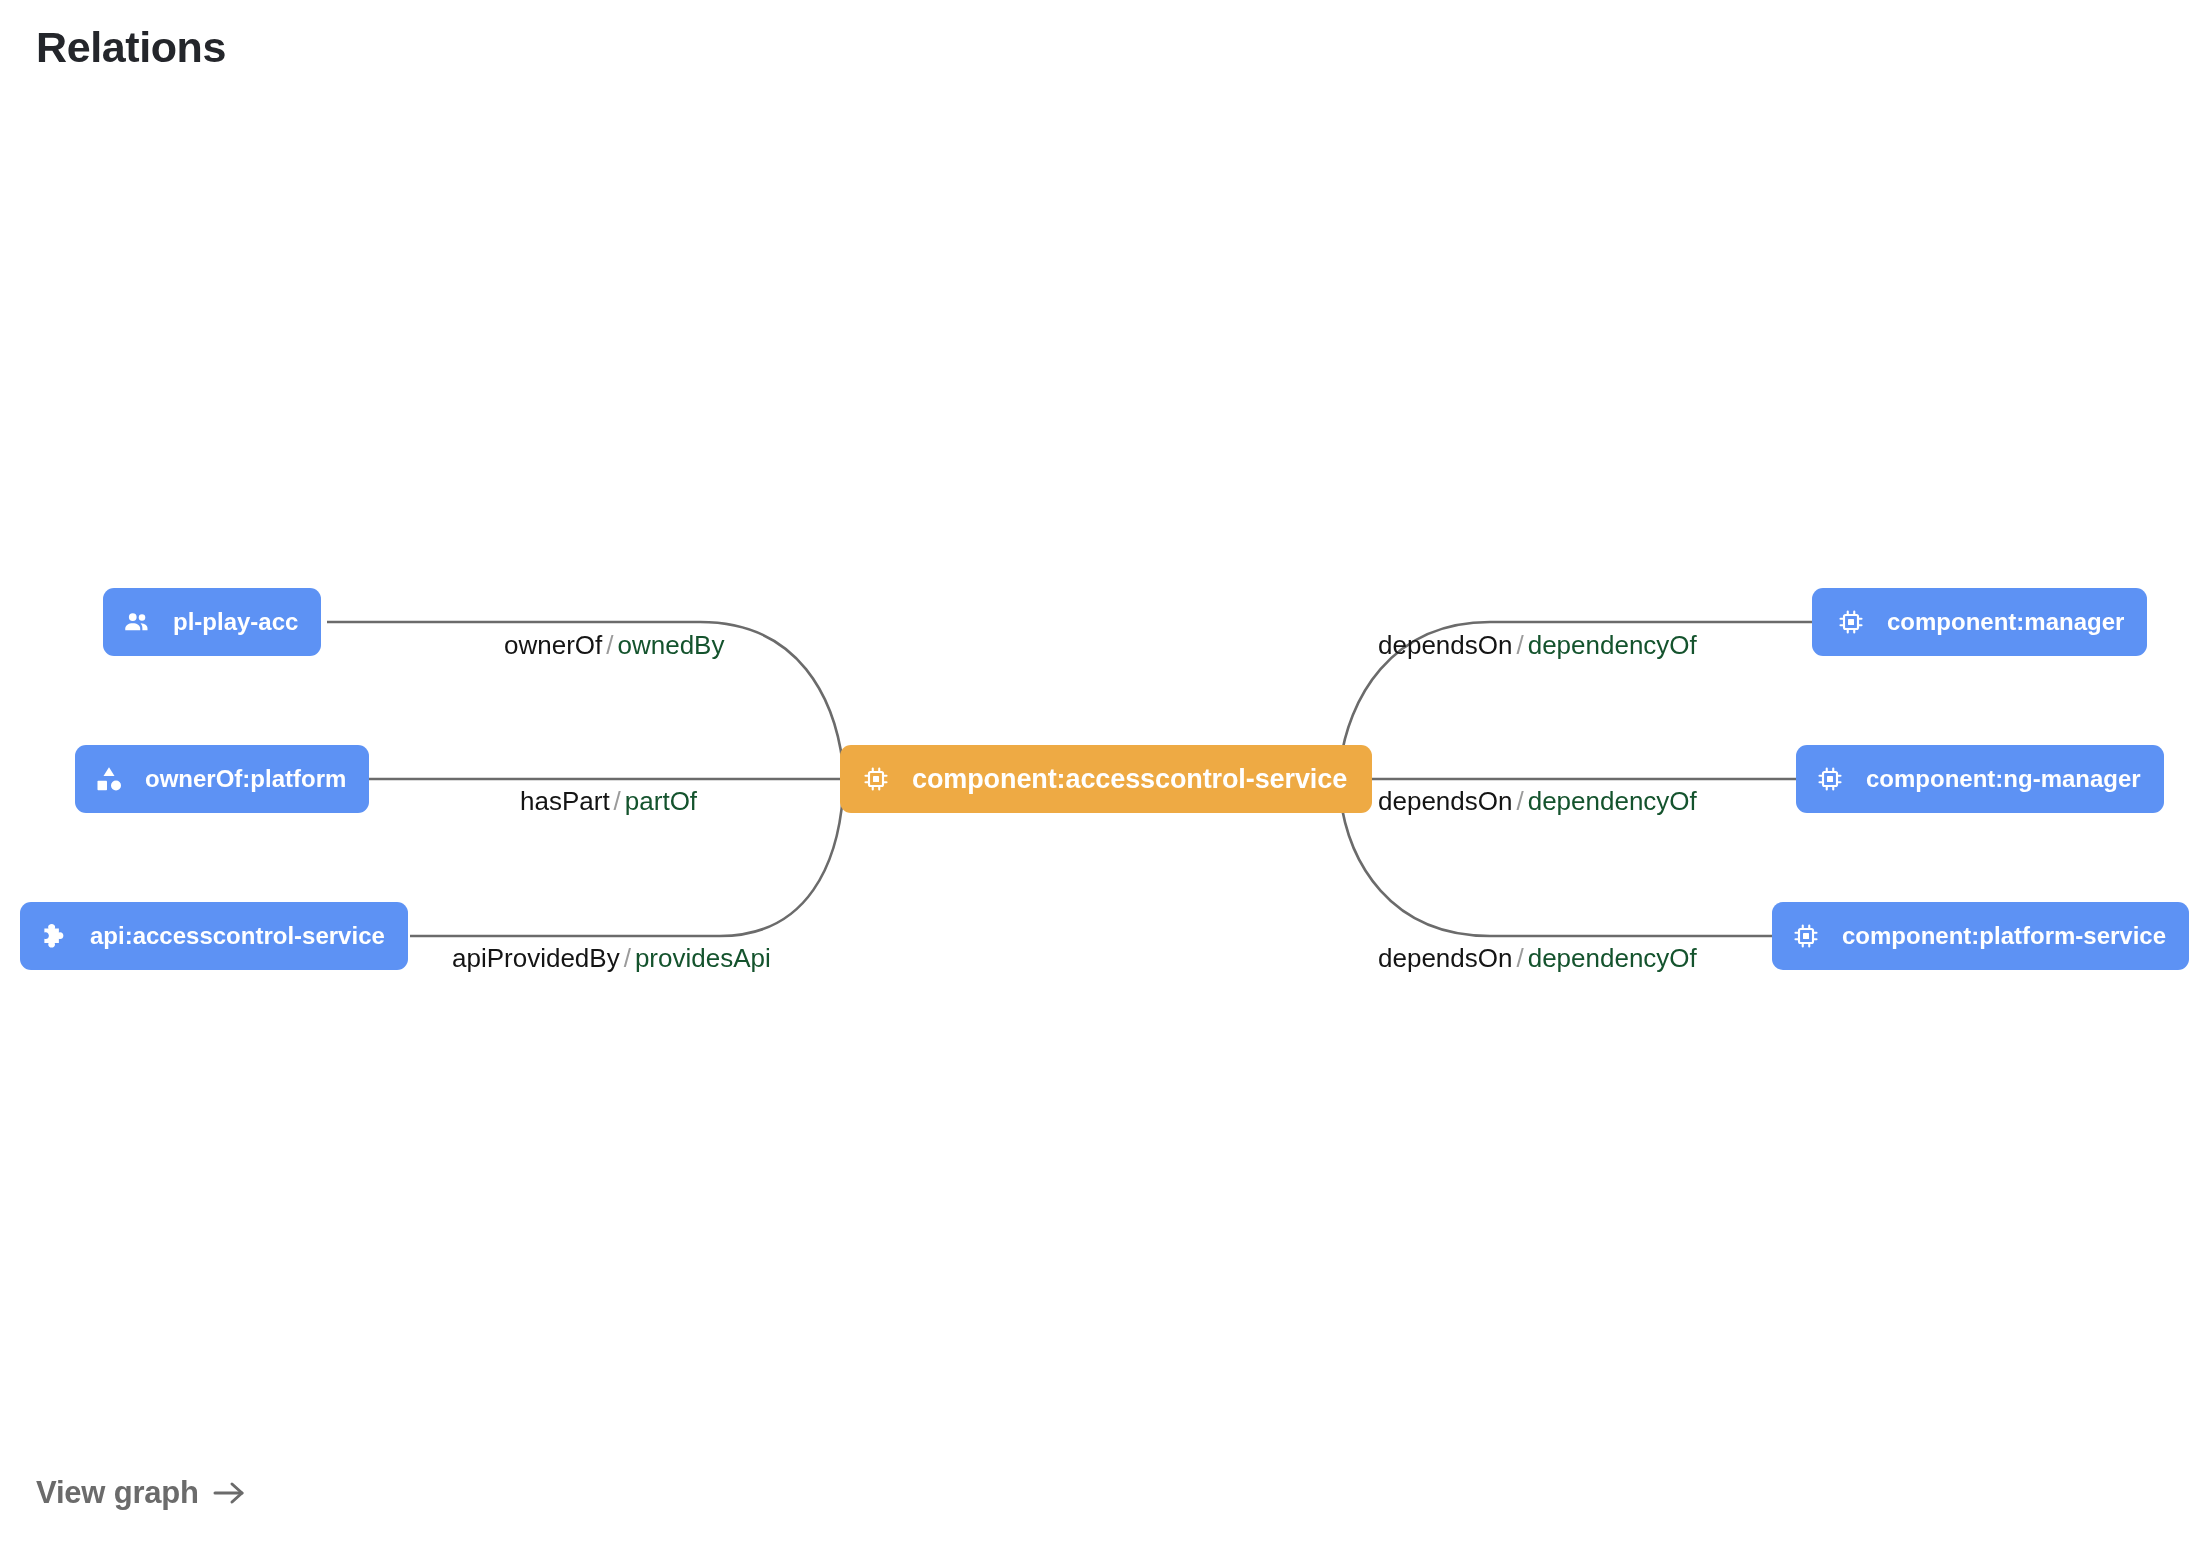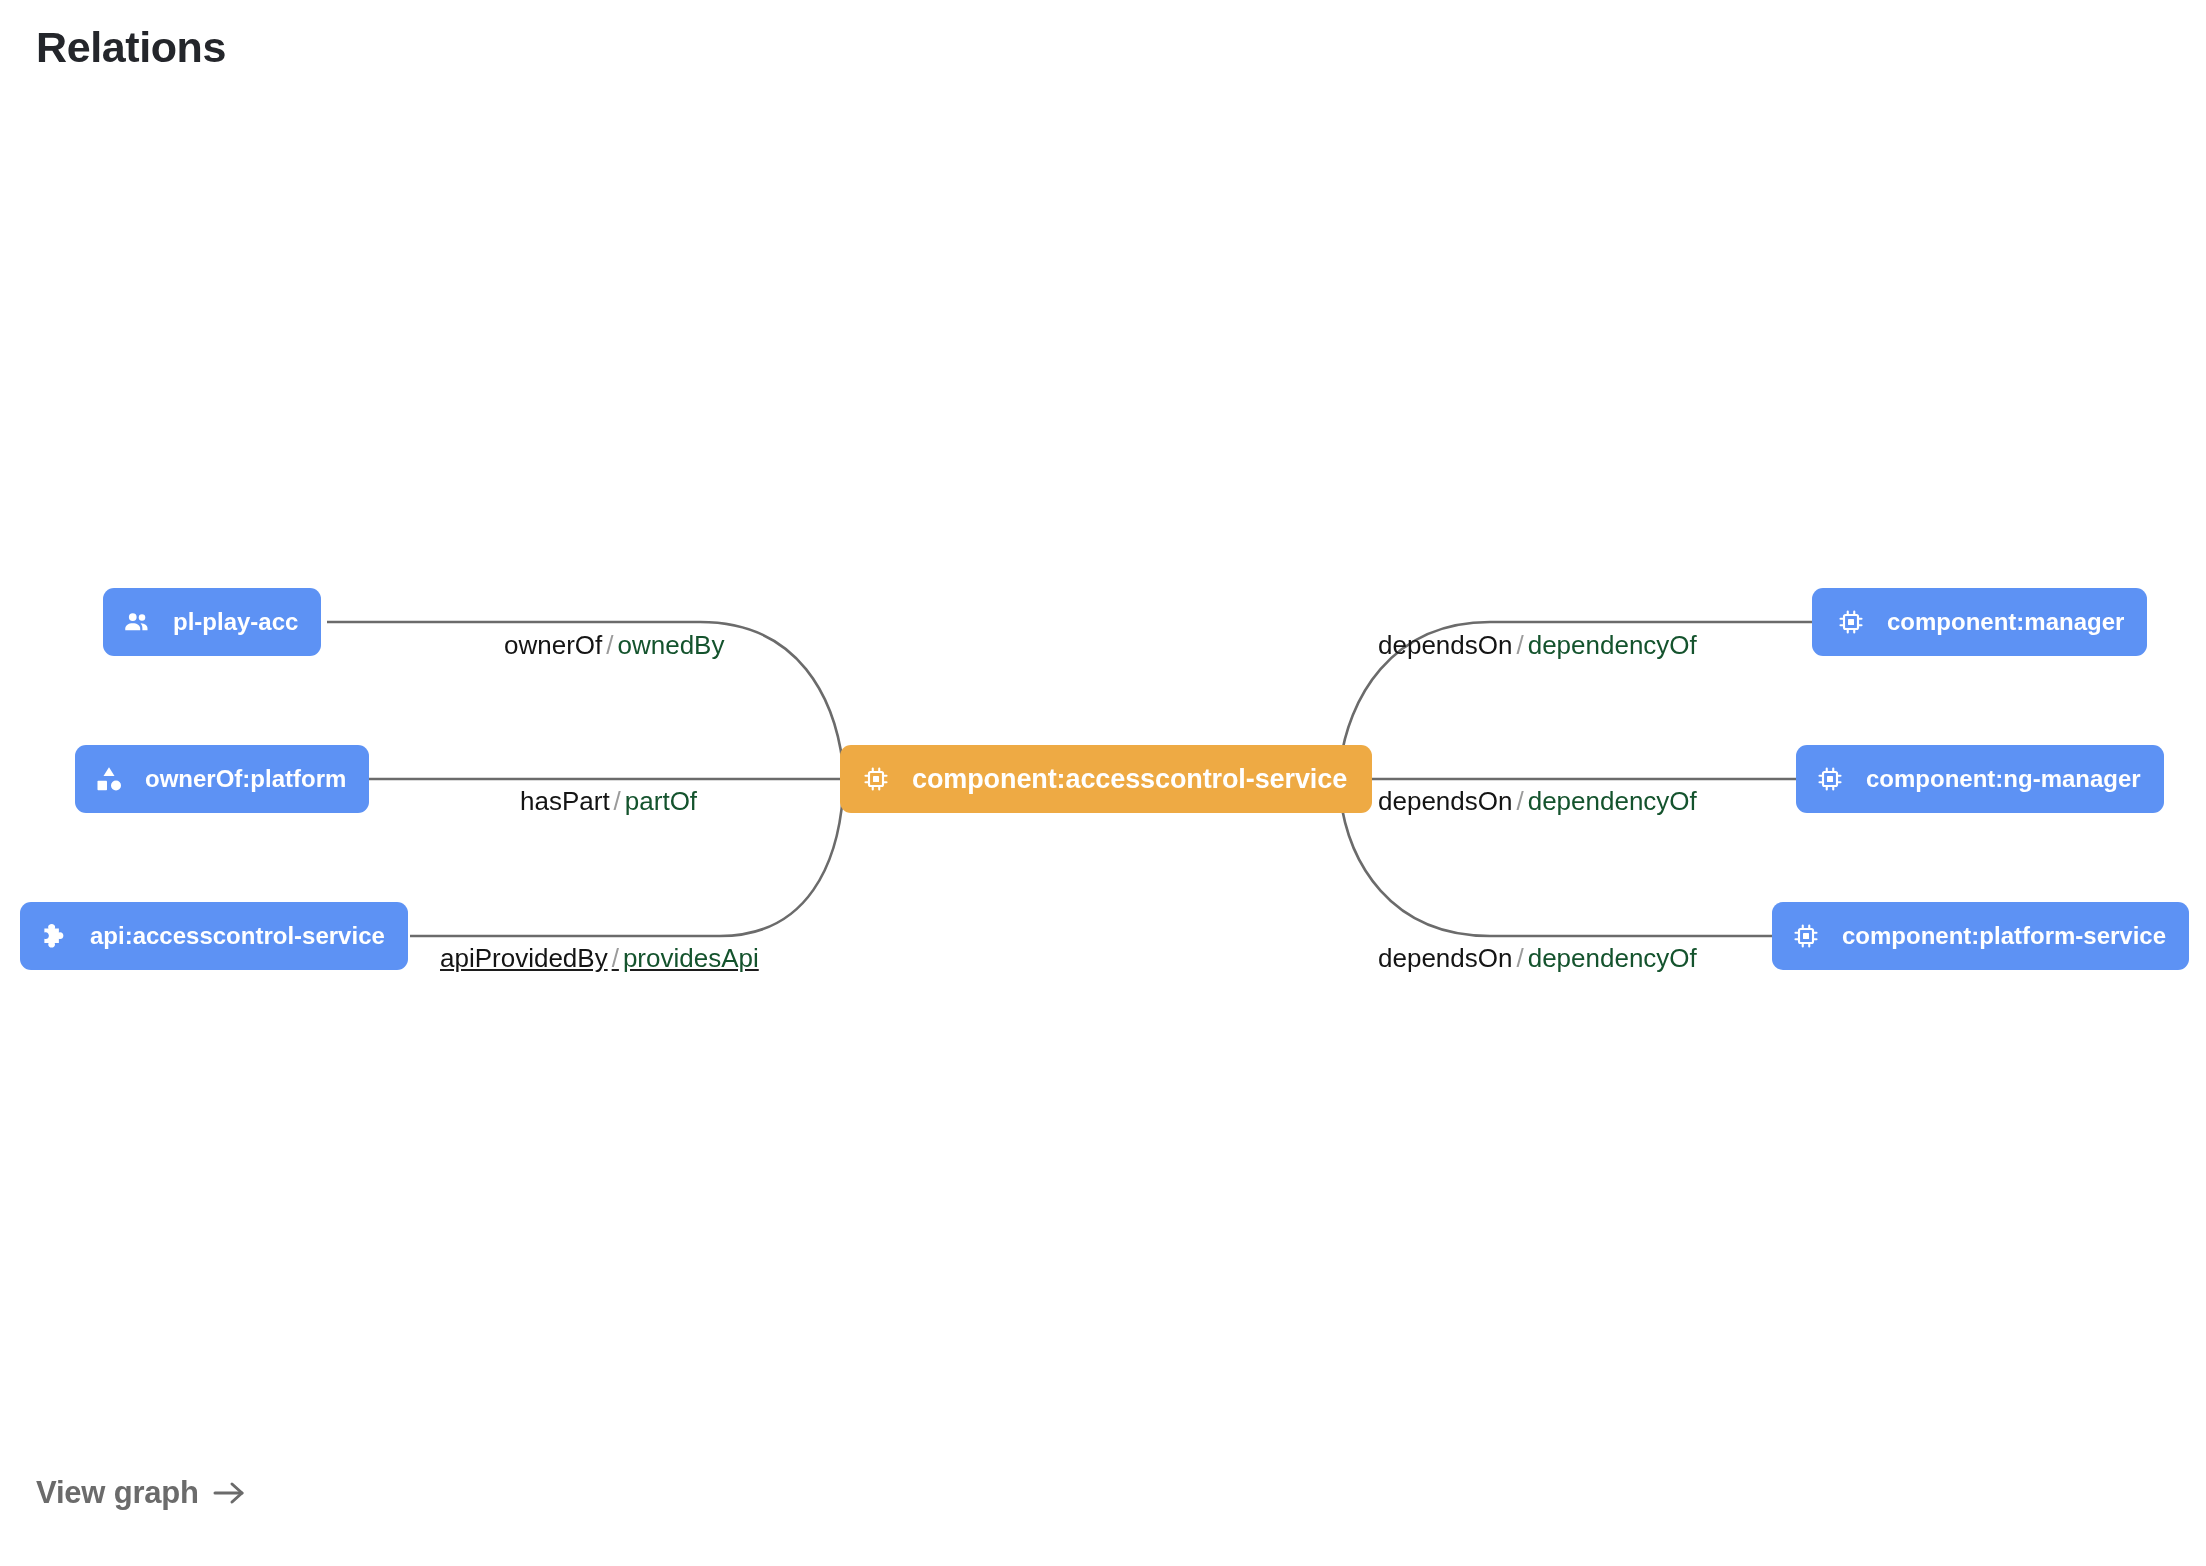--- a/index.html
+++ b/index.html
@@ -225,21 +225,21 @@
     </div>
 
     <div class="edge-label" style="left:504px; top:632px;">
       <span class="fwd">ownerOf</span><span class="sep">/</span><span class="rev">ownedBy</span>
     </div>
 
     <div class="edge-label" style="left:520px; top:788px;">
       <span class="fwd">hasPart</span><span class="sep">/</span><span class="rev">partOf</span>
     </div>
 
-    <div class="edge-label" style="left:440px; top:945px;text-decoration:underline;">
+    <div class="edge-label" style="left:452px; top:945px;">
       <span class="fwd">apiProvidedBy</span><span class="sep">/</span><span class="rev">providesApi</span>
     </div>
 
     <div class="edge-label" style="left:1378px; top:632px;">
       <span class="fwd">dependsOn</span><span class="sep">/</span><span class="rev">dependencyOf</span>
     </div>
 
     <div class="edge-label" style="left:1378px; top:788px;">
       <span class="fwd">dependsOn</span><span class="sep">/</span><span class="rev">dependencyOf</span>
     </div>

